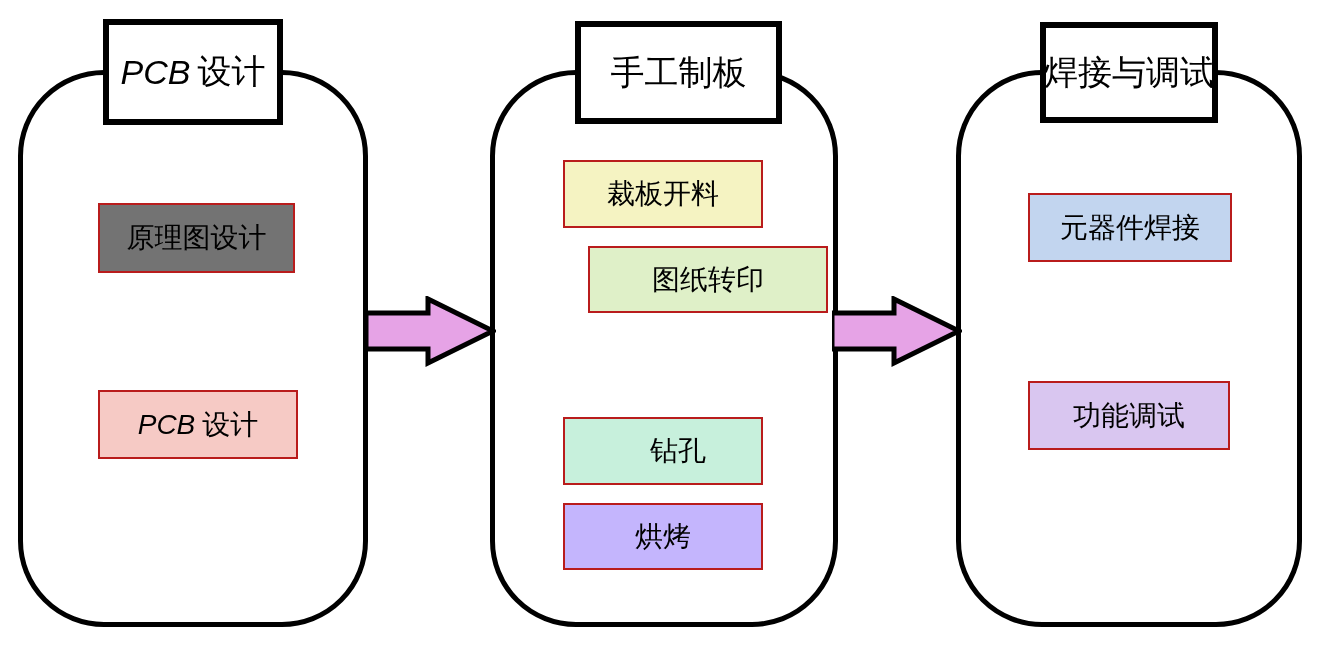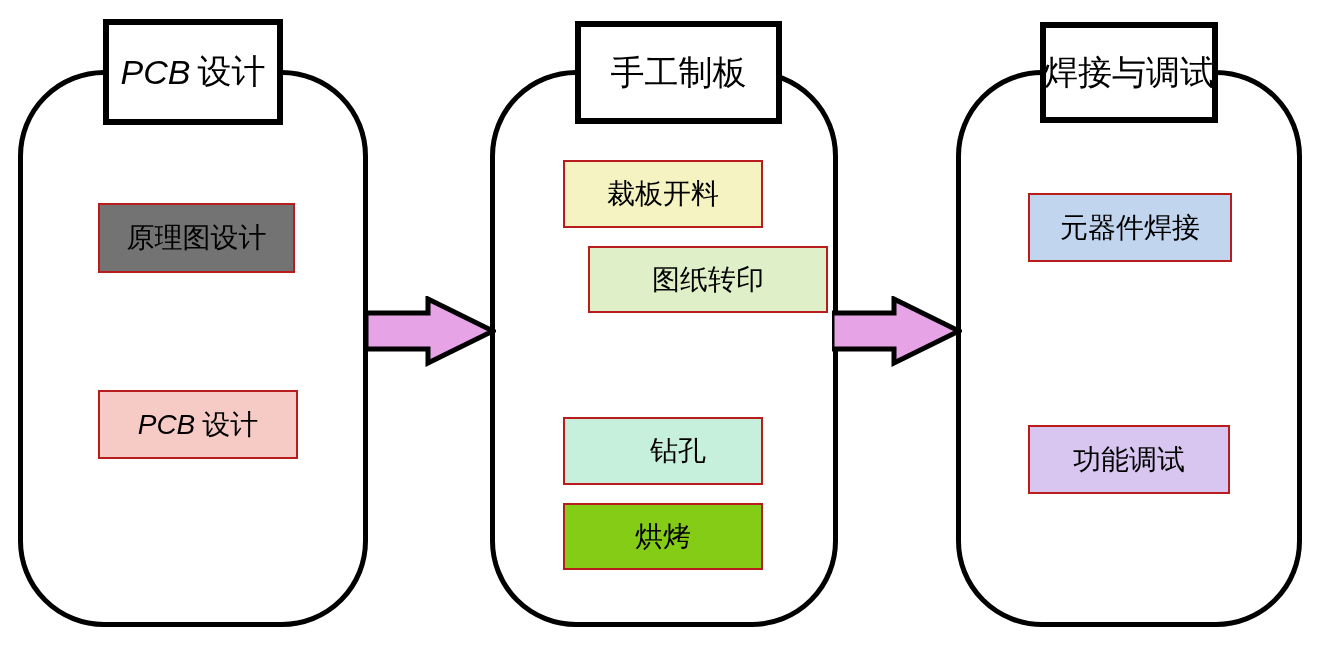--- a/index.html
+++ b/index.html
@@ -56,21 +56,21 @@
     z-index:2;
   }
   #box-0-0 { left:98px;   top:203px; width:197px; height:70px; }
   #box-0-1 { left:98px;   top:390px; width:200px; height:69px; }
   #box-1-0 { left:563px;  top:160px; width:200px; height:68px; }
   #box-1-1 { left:563px;  top:246px; width:240px; height:67px;margin-left:25px; }
   #box-1-2 { left:563px;  top:332px; width:200px; height:68px; }
   #box-1-3 { left:563px;  top:417px; width:200px; height:68px; }
   #box-1-4 { left:563px;  top:503px; width:200px; height:67px; }
   #box-2-0 { left:1028px; top:193px; width:204px; height:69px; }
-  #box-2-1 { left:1028px; top:381px; width:202px; height:69px;margin-top:44px; }
+  #box-2-1 { left:1028px; top:381px; width:202px; height:69px; }
 
   
   .latin { font-style:italic; }
   .latin:not(:empty) { margin-right:7px; }
 
   
   .flow-arrow { position:absolute; z-index:4; }
   #arrow-0 { left:366px; top:296px; }
   #arrow-1 { left:832px; top:296px; }
 </style>
@@ -106,21 +106,21 @@
 
   <div class="step-box" id="box-1-0" style="background-color: rgb(245, 243, 194);">
     <span>裁板开料</span>
   </div>
   <div class="step-box" id="box-1-1" style="background-color: rgb(223, 240, 200);">
     <span>图纸转印</span>
   </div>
   <div class="step-box" id="box-1-3" style="background-color: rgb(199, 240, 220); padding-left: 30px;">
     <span>钻孔</span>
   </div>
-  <div class="step-box" id="box-1-4" style="background-color: #84cc16;">
+  <div class="step-box" id="box-1-4" style="background-color: #c4b5fd;">
     <span>烘烤</span>
   </div>
 
   <div class="step-box" id="box-2-0" style="background-color: rgb(194, 213, 239);">
     <span>元器件焊接</span>
   </div>
   <div class="step-box" id="box-2-1" style="background-color: rgb(217, 198, 240);">
     <span>功能调试</span>
   </div>
 

